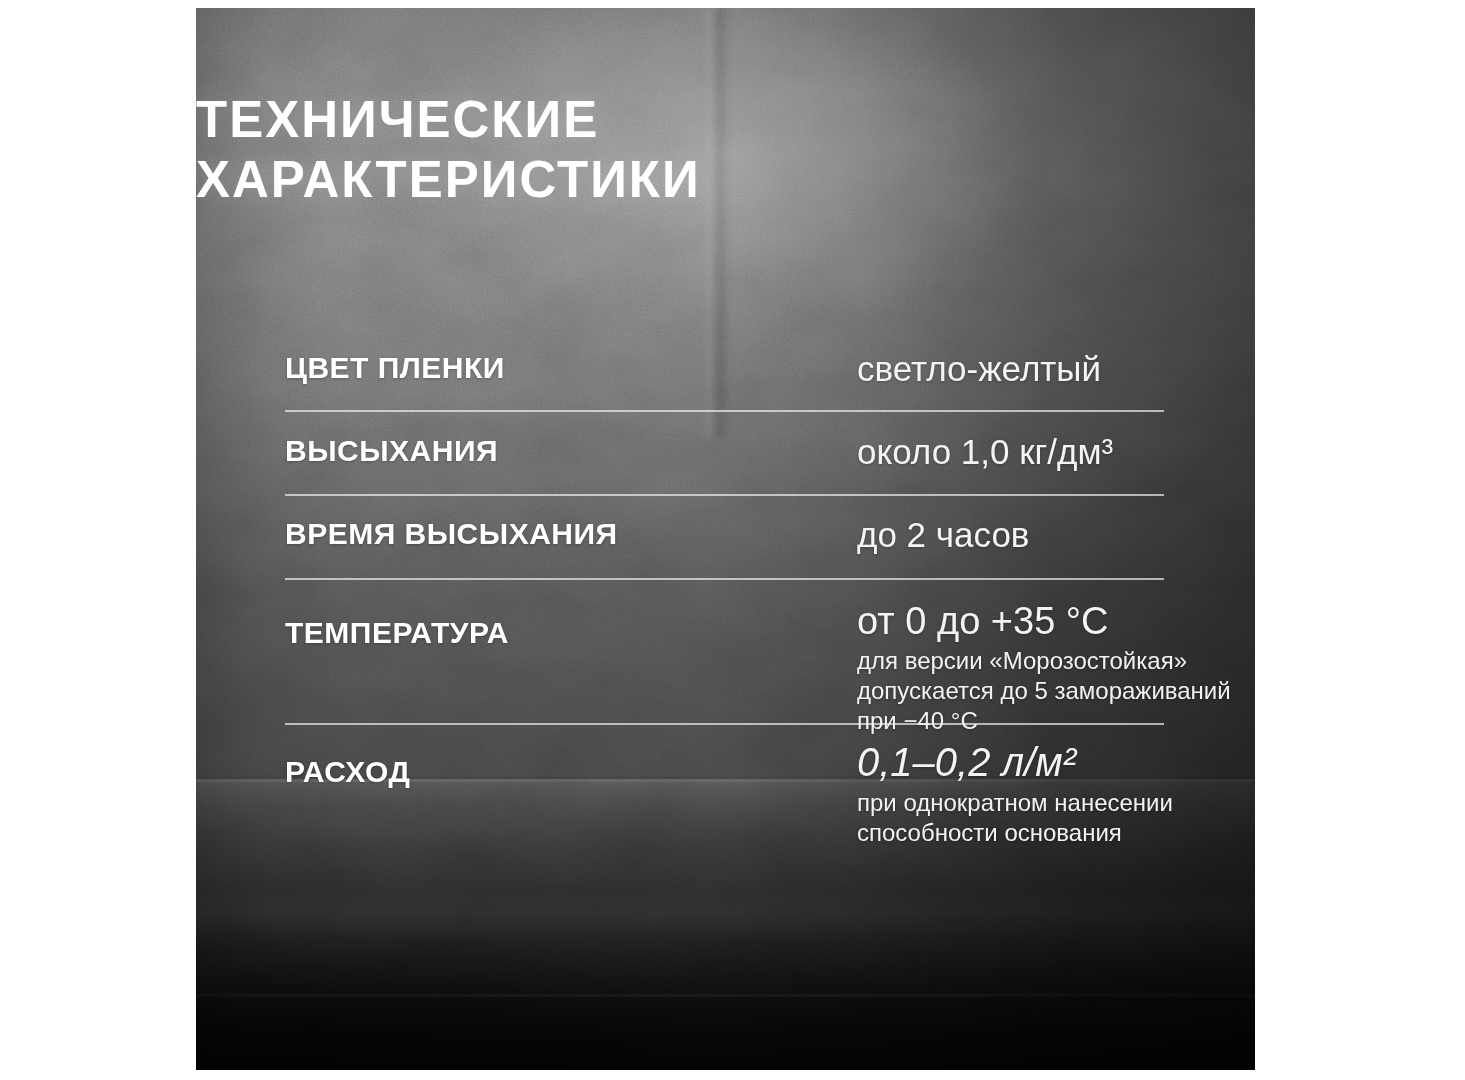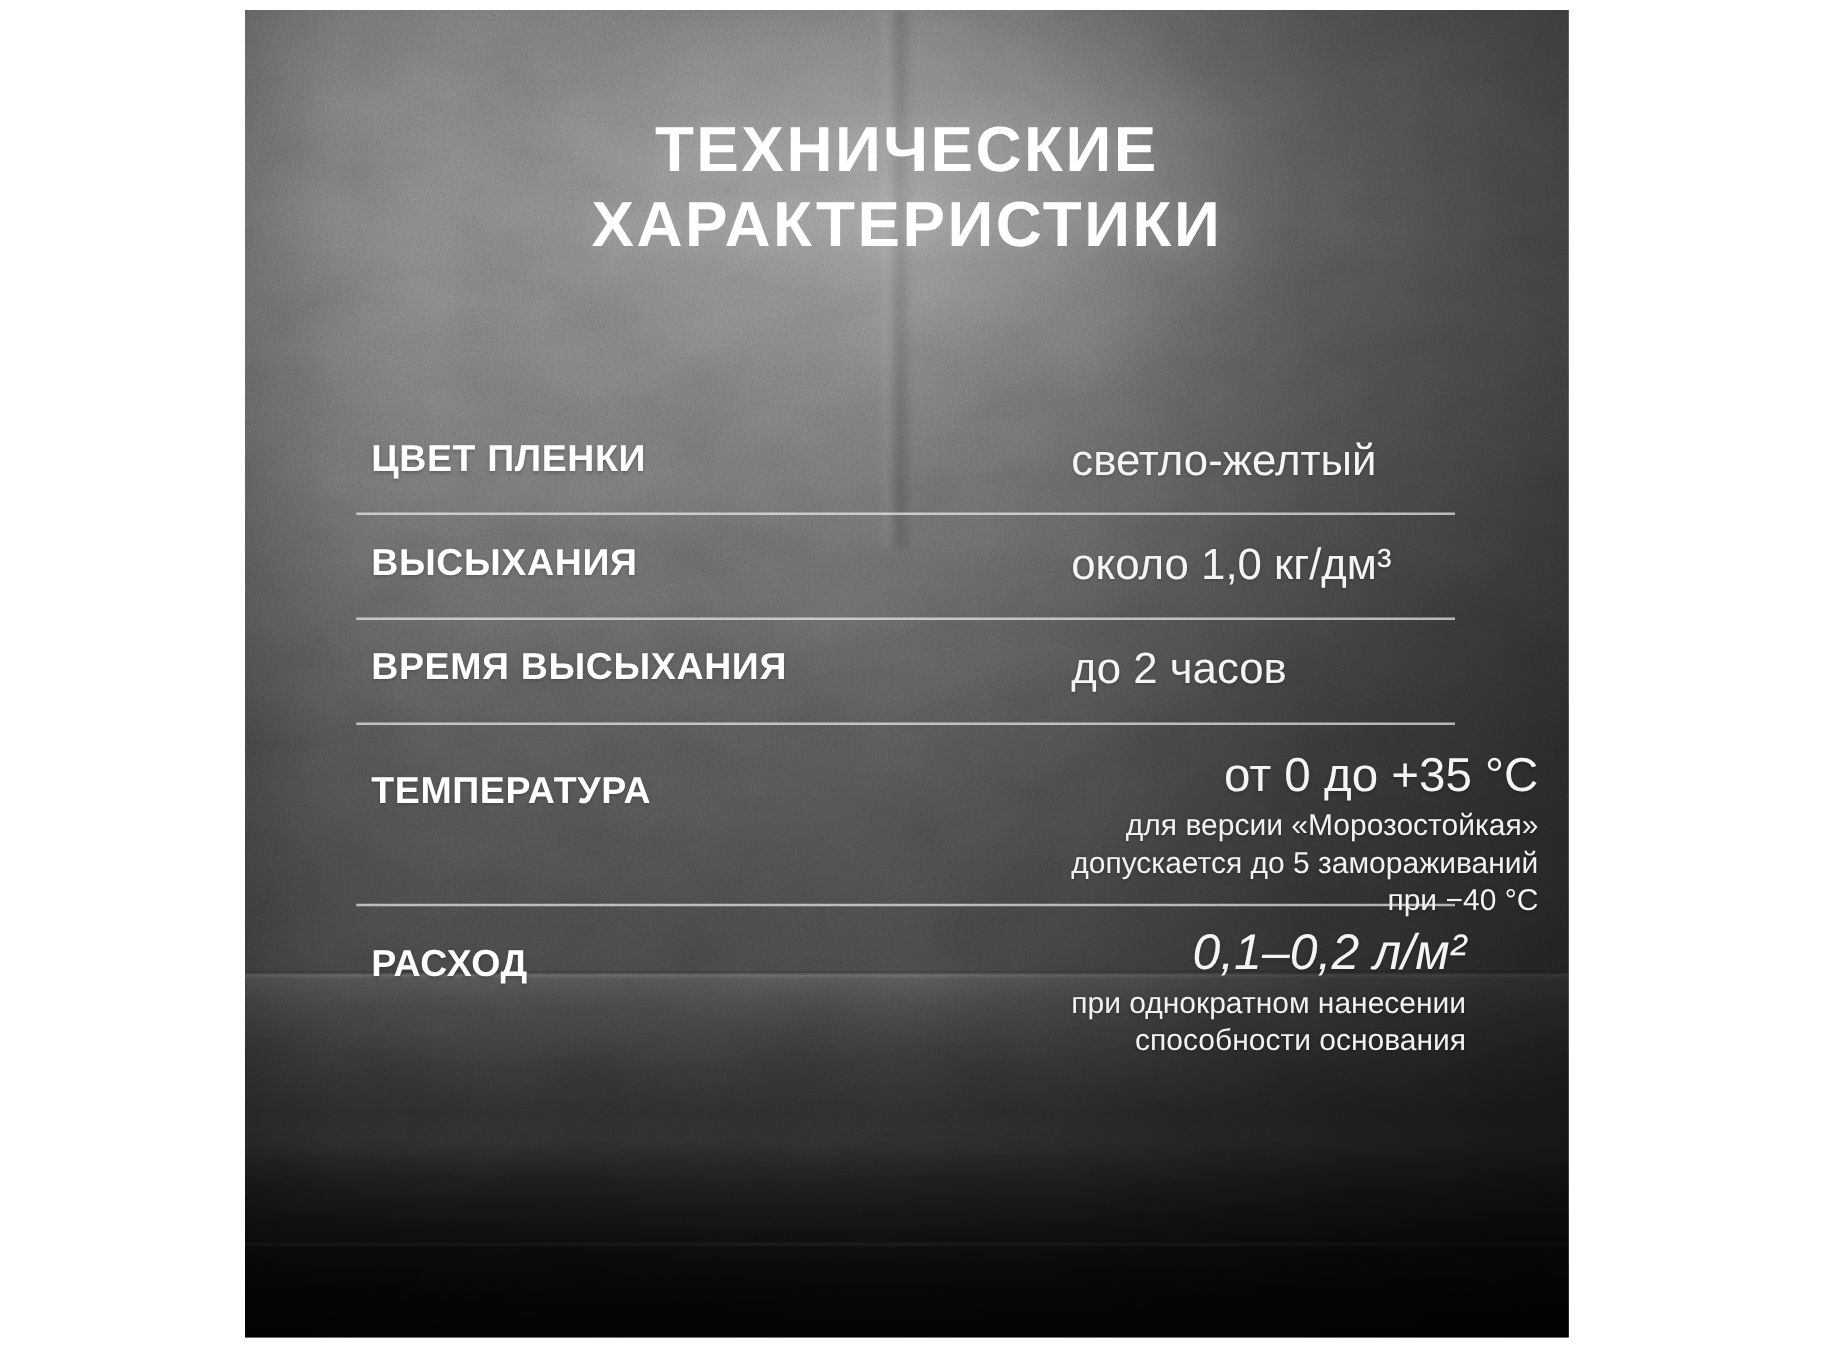--- a/index.html
+++ b/index.html
@@ -60,48 +60,47 @@
   }
   .bg-vignette {
     background:
       radial-gradient(ellipse 760px 320px at 8% 105%, rgba(0,0,0,.45), rgba(0,0,0,0) 65%),
       linear-gradient(180deg, rgba(0,0,0,0) 84%, rgba(0,0,0,.30) 95%, rgba(0,0,0,.42) 100%);
   }
   
   .title {
     position: absolute; left: 0; top: 82px; width: 100%;
     margin: 0;
-    text-align: center;
+    text-align: left;
     color: #ffffff;
     font-size: 51px; line-height: 60px; font-weight: bold;
     letter-spacing: 2px;
     text-shadow: 0 0 22px rgba(255,255,255,.18);
   }
   .title span { display: block; }
   .divider {
     position: absolute; left: 89px; width: 879px; height: 2px;
     background: rgba(243,243,243,.68);
   }
   .row { position: absolute; left: 0; width: 100%; }
   .spec-label {
     position: absolute; left: 89px; top: 0;
     color: #ffffff; font-weight: bold;
     font-size: 30px; line-height: 38px; letter-spacing: .5px;
     white-space: nowrap;
     text-shadow: 0 1px 3px rgba(0,0,0,.25);
-    margin-left: 12px;
   }
   .spec-label .line { display: block; }
   .spec-value {
     position: absolute; left: 661px; top: 0;
     color: #f4f4f4; font-size: 35px; line-height: 40px;
     white-space: nowrap;
     text-shadow: 0 1px 3px rgba(0,0,0,.25);
   }
-  .value-stack { position: absolute; left: 661px; top: 0; text-align: right; }
+  .value-stack { position: absolute; left: 661px; top: 0; }
   .value-big {
     color: #f4f4f4; font-size: 38px; line-height: 44px; white-space: nowrap;
     text-shadow: 0 1px 3px rgba(0,0,0,.25);
   }
   .value-big.xl { font-size: 40px; line-height: 46px; font-style: italic; }
   .value-note {
     margin-top: 3px;
     color: #f2f2f2; font-size: 24px; line-height: 30px; white-space: nowrap;
     text-shadow: 0 1px 3px rgba(0,0,0,.3);
   }

